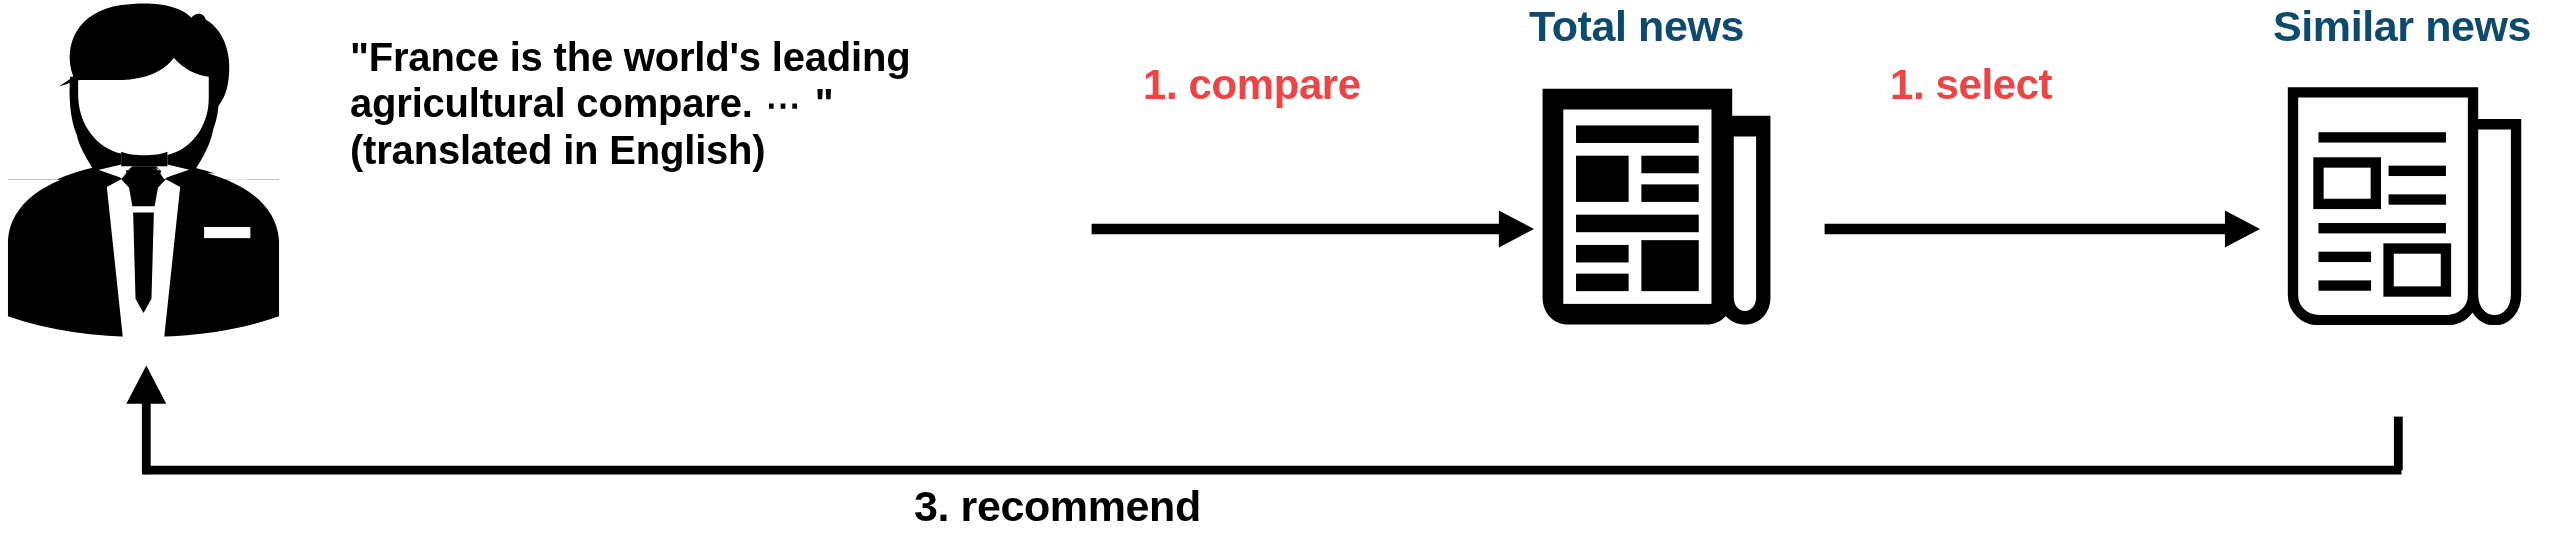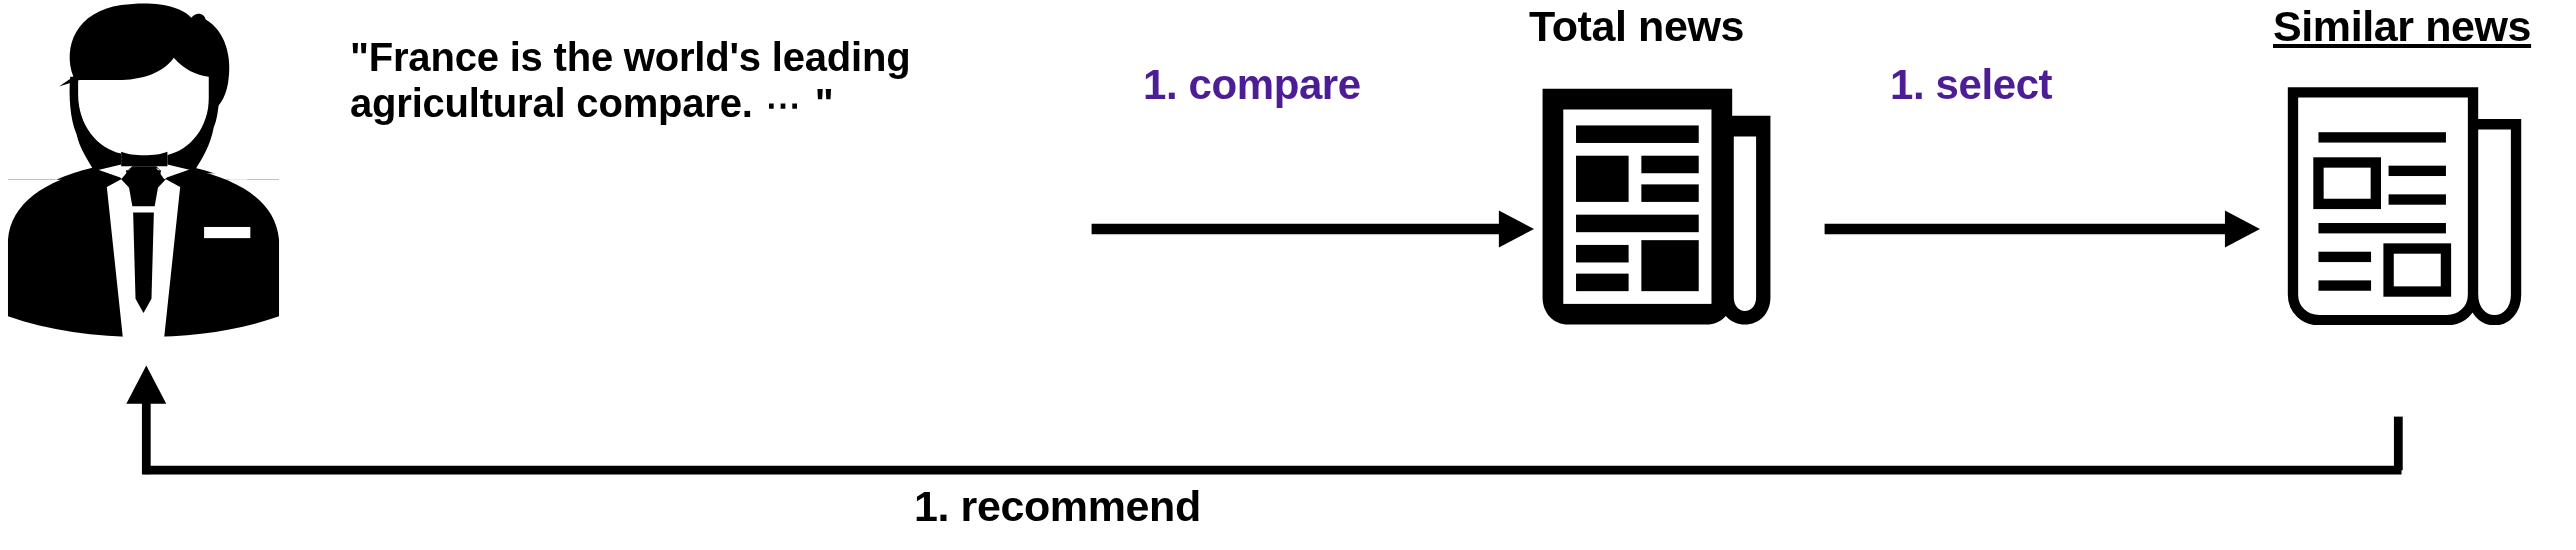--- a/index.html
+++ b/index.html
@@ -50,46 +50,46 @@
 
   
   .flow-arrow { height: 56px; }
   .flow-arrow svg { display: block; width: 100%; height: 100%; overflow: visible; }
   .arrow-label {
     position: absolute;
     font-size: 42px;
     font-weight: 700;
     letter-spacing: -0.4px;
     white-space: nowrap;
-    color: #4c1d95;
+    color: #ef4444;
   }
 
   #arrow-compare { left: 1090px; top: 201px; width: 444px; }
   #label-compare { left: 1143px; top: 61px; }
 
   #arrow-select { left: 1823px; top: 201px; width: 437px; }
   #label-select  { left: 1890px; top: 61px; }
 
   
   .news-node { }
   .news-node svg { display: block; width: 100%; height: 100%; }
   .node-caption {
     position: absolute;
     font-size: 43px;
     font-weight: 700;
     letter-spacing: -0.4px;
     white-space: nowrap;
-    color: #000000;
+    color: #0c4a6e;
   }
 
   #total-news-icon { left: 1533px; top: 84px; width: 247px; height: 243px; }
   #total-news-caption { left: 1529px; top: 1.6px; }
 
   #similar-news-icon { left: 2285px; top: 86px; width: 247px; height: 239px; }
-  #similar-news-caption { left: 2273px; top: 1.6px; text-decoration: underline; }
+  #similar-news-caption { left: 2273px; top: 1.6px; }
 
   
   #feedback-loop {
     left: 96px;
     top: 359px;
     width: 2363px;
     height: 132px;
   }
   #feedback-loop svg { display: block; width: 100%; height: 100%; overflow: visible; }
 
@@ -182,20 +182,21 @@
         <path d="M167 66 L193 66 L190 174 L180 192 L170 174 Z"></path>
 
         <rect x="256" y="84" width="58" height="14" fill="#ffffff"></rect>
       </g>
     </svg>
   </div>
 
   <div class="abs" id="quote-block">
     <span class="quote-line">"France is the world's leading</span>
     <span class="quote-line"><span>agricultural compare.</span><span class="ellipsis-glyph" style="margin-left:12.8px;">⋯</span><span style="margin-left:12.8px;">"</span></span>
+    <span class="quote-line">(translated in English)</span>
   </div>
 
   <div class="abs arrow-label" id="label-compare">1. compare</div>
   <div class="abs flow-arrow" id="arrow-compare">
     <span>
       <svg viewBox="0 0 556 70" xmlns="http://www.w3.org/2000/svg" preserveAspectRatio="none" aria-hidden="true">
         <line x1="2" y1="35" x2="520" y2="35" stroke="#000000" stroke-width="13"></line>
         <polygon points="512,12 556,35 512,58" fill="#000000"></polygon>
       </svg>
     </span>
@@ -275,16 +276,16 @@
 
         <line x1="2884" y1="139" x2="2884" y2="72" stroke="#000000" stroke-width="11"></line>
 
         <line x1="63" y1="144" x2="63" y2="40" stroke="#000000" stroke-width="11"></line>
 
         <polygon points="63,8 88,56 38,56" fill="#000000"></polygon>
       </svg>
     </span>
   </div>
 
-  <div class="abs" id="label-recommend">1. recommend</div>
+  <div class="abs" id="label-recommend">3. recommend</div>
 
 </div>
 
 
 </body></html>

